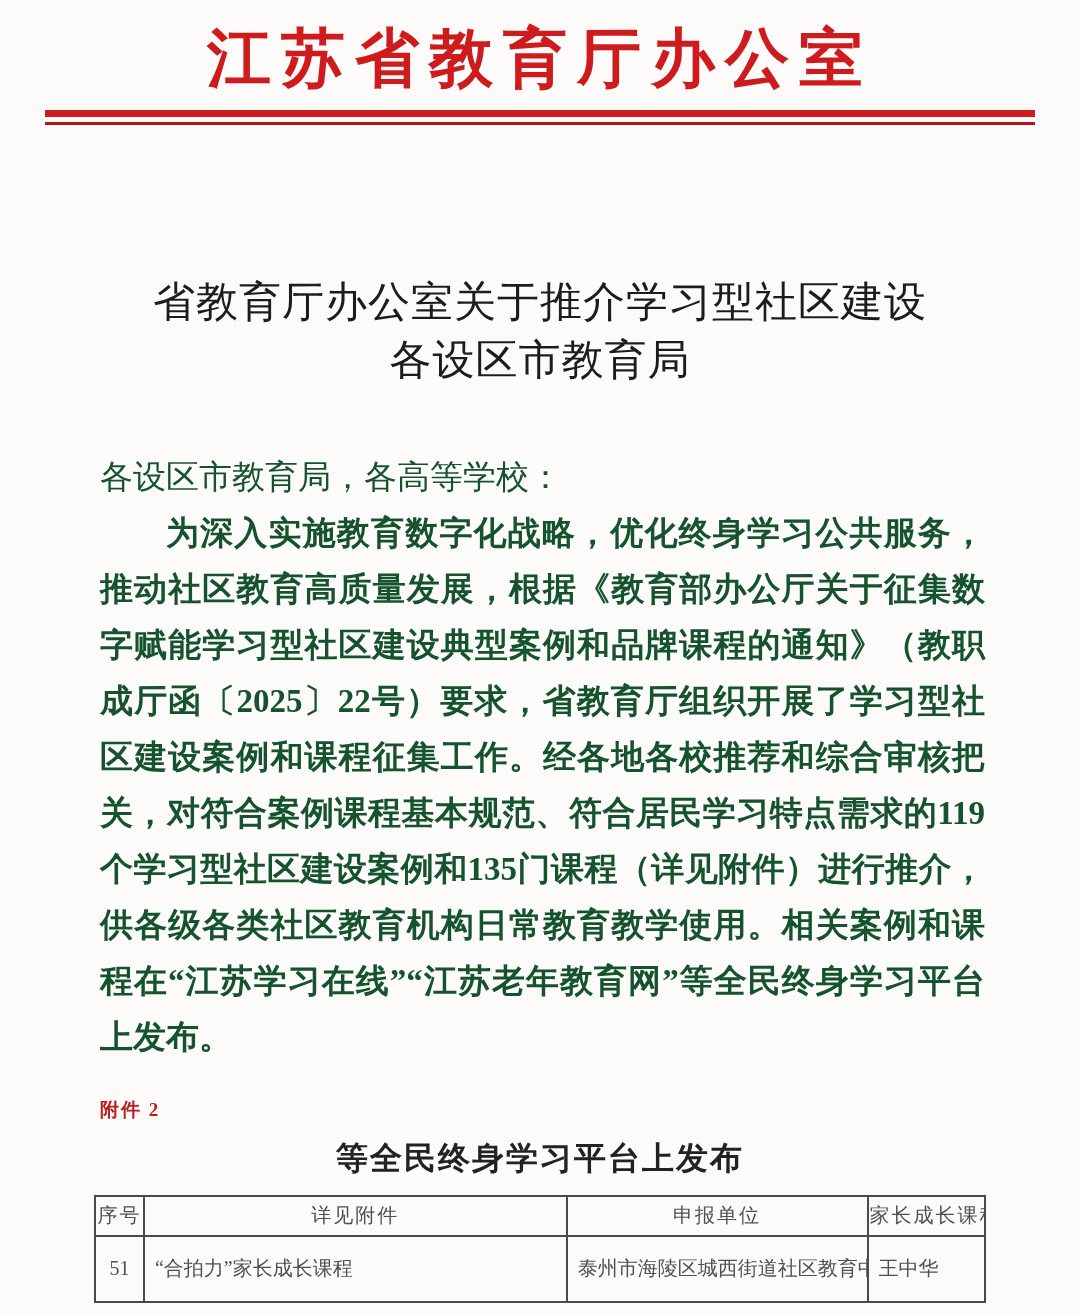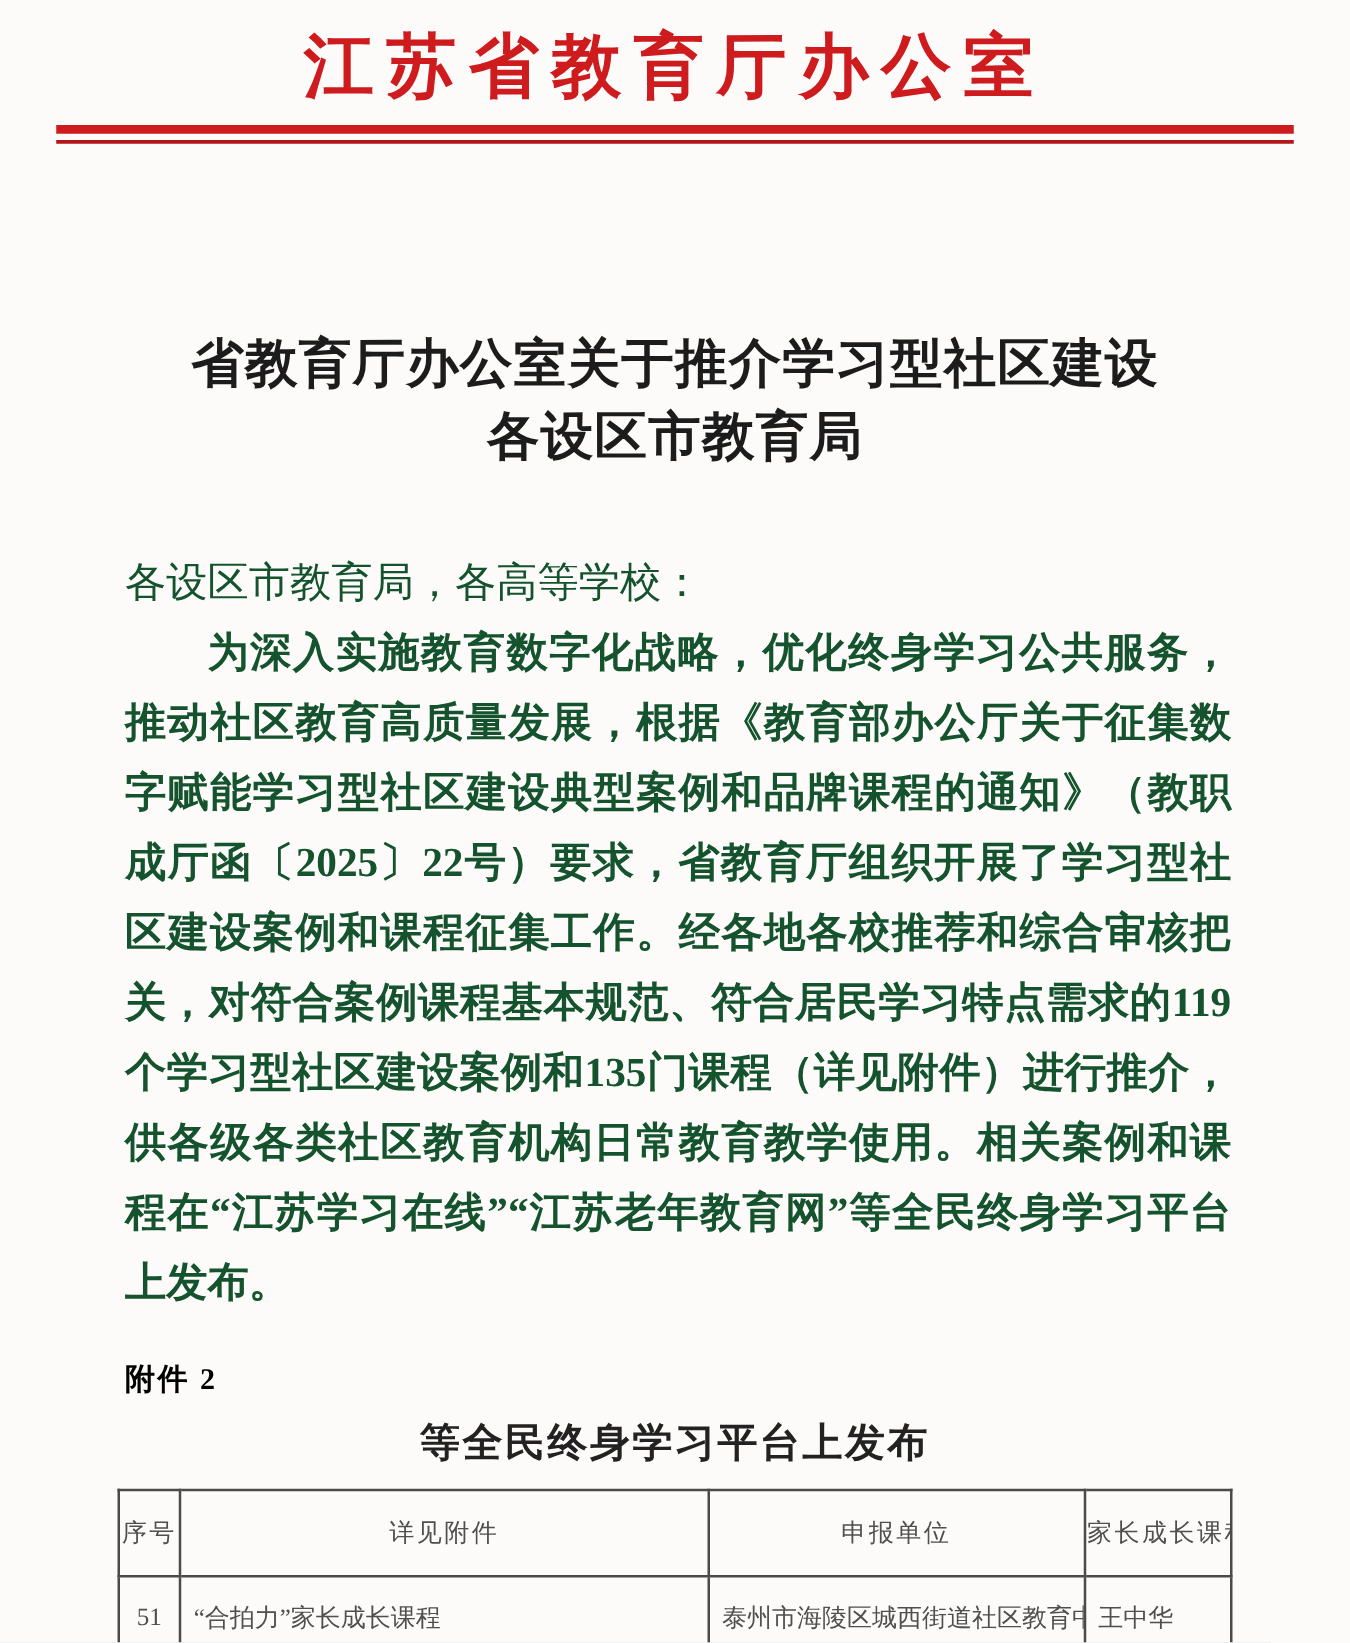--- a/index.html
+++ b/index.html
@@ -15,21 +15,21 @@
     margin: 0 auto;
     background: #fcfbf9;
     overflow: hidden;
     box-sizing: border-box;
   }
   
   .letterhead {
     padding-top: 22px;
     text-align: center;
     color: #ce1b1e;
-    font-size: 56px;
+    font-size: 64px;
     font-weight: bold;
     letter-spacing: 10px;
     line-height: 1.15;
     white-space: nowrap;
   }
   .rule-wrap {
     width: 990px;
     margin: 14px auto 0 auto;
   }
   .rule-thick {
@@ -39,21 +39,21 @@
   .rule-thin {
     height: 3px;
     margin-top: 5px;
     background: #b41518;
   }
   
   .doc-title {
     margin-top: 148px;
     text-align: center;
     color: #1c1c1c;
-    font-weight: bold;
+    font-weight: normal;
     font-size: 42px;
     line-height: 58px;
     letter-spacing: 1px;
   }
   
   .body-block {
     margin: 60px 95px 0 100px;
     color: #14532d;
     font-size: 33px;
     line-height: 56px;
@@ -62,23 +62,23 @@
     text-align: left;
   }
   .paragraph {
     text-indent: 2em;
     text-align: justify;
     font-weight: bold;
   }
   
   .attachment-label {
     margin: 32px 0 0 100px;
-    font-size: 24px;
+    font-size: 19px;
     font-weight: bold;
-    color: #000000;
+    color: #b91c1c;
     letter-spacing: 2px;
   }
   .table-title {
     margin-top: 14px;
     text-align: center;
     font-size: 32px;
     font-weight: bold;
     color: #222;
     letter-spacing: 2px;
   }
@@ -93,21 +93,21 @@
   }
   table.course-table th,
   table.course-table td {
     border: 2px solid #4a4a4a;
     box-sizing: border-box;
     font-weight: normal;
     overflow: hidden;
     white-space: nowrap;
   }
   table.course-table th {
-    height: 69px;
+    height: 40px;
     text-align: center;
     letter-spacing: 2px;
   }
   table.course-table td {
     height: 66px;
     padding: 0 10px;
   }
   .col-serial   { width: 5.5%; }
   .col-course   { width: 47.5%; }
   .col-unit     { width: 33.8%; }

